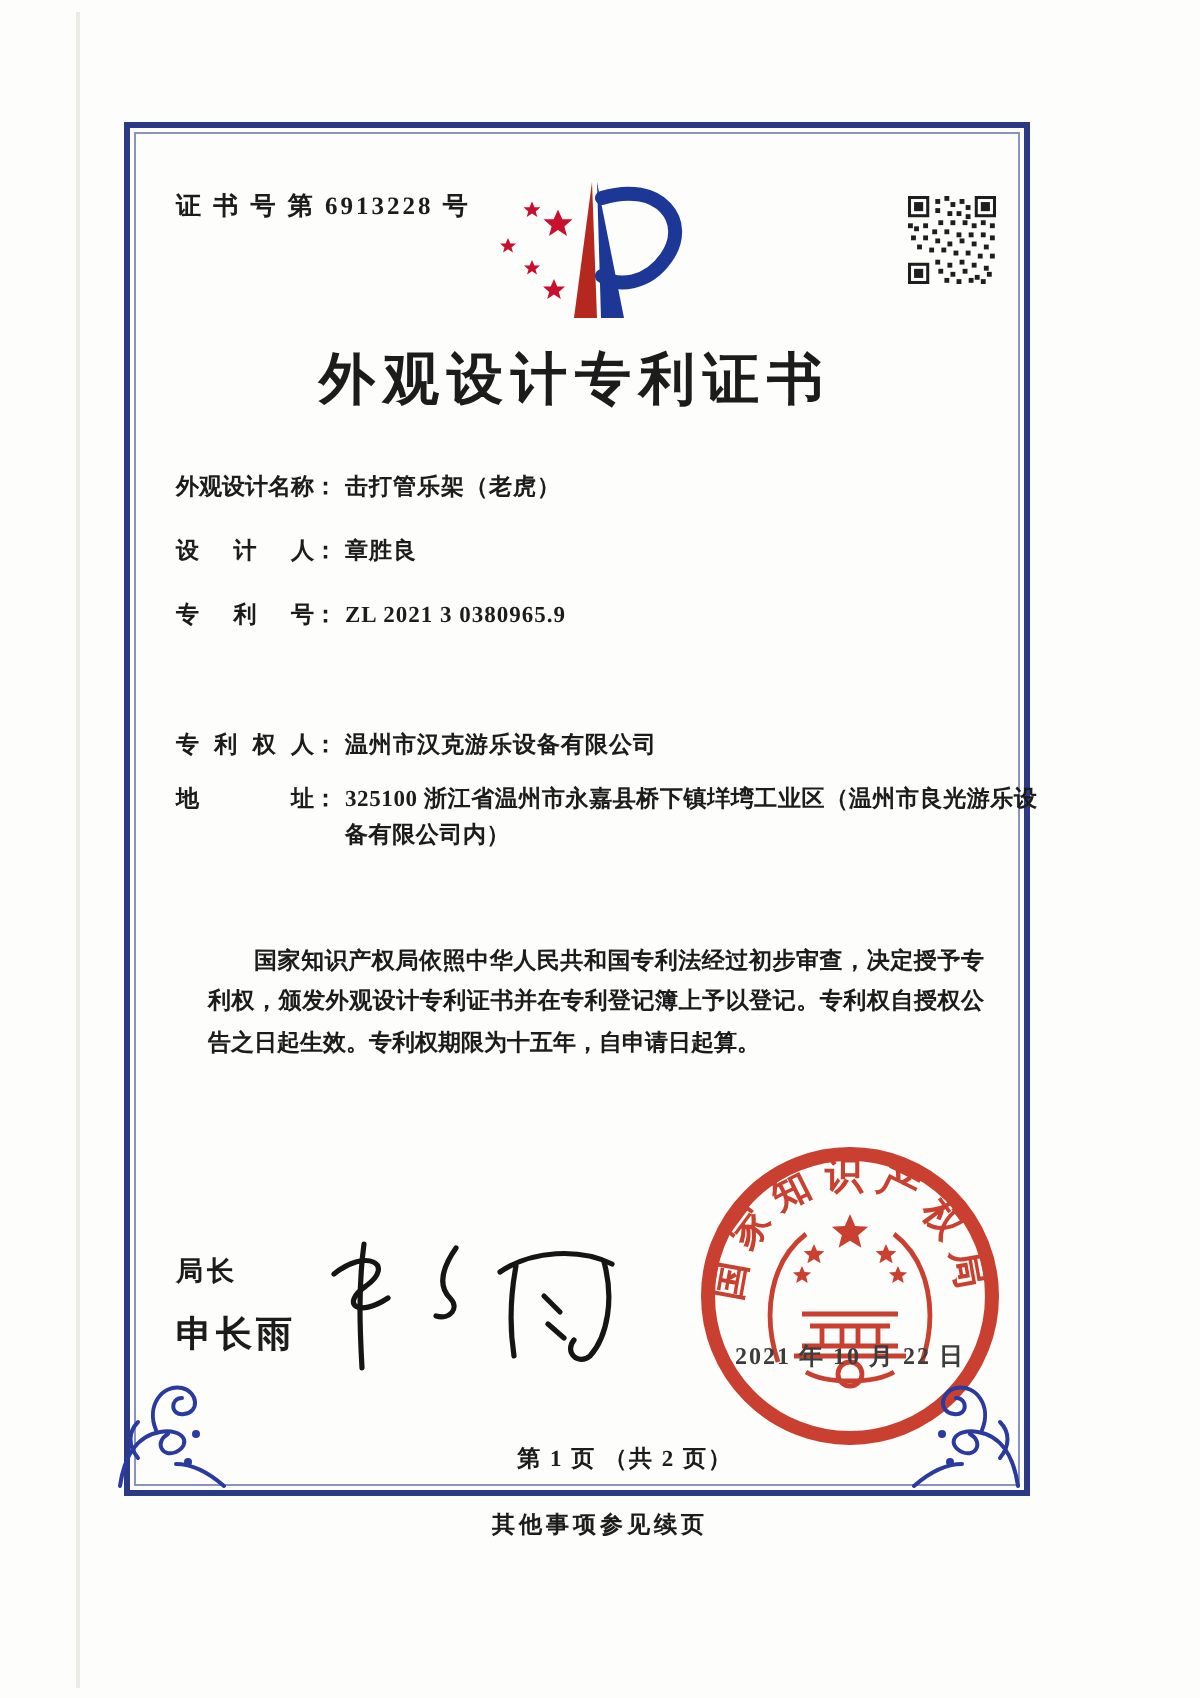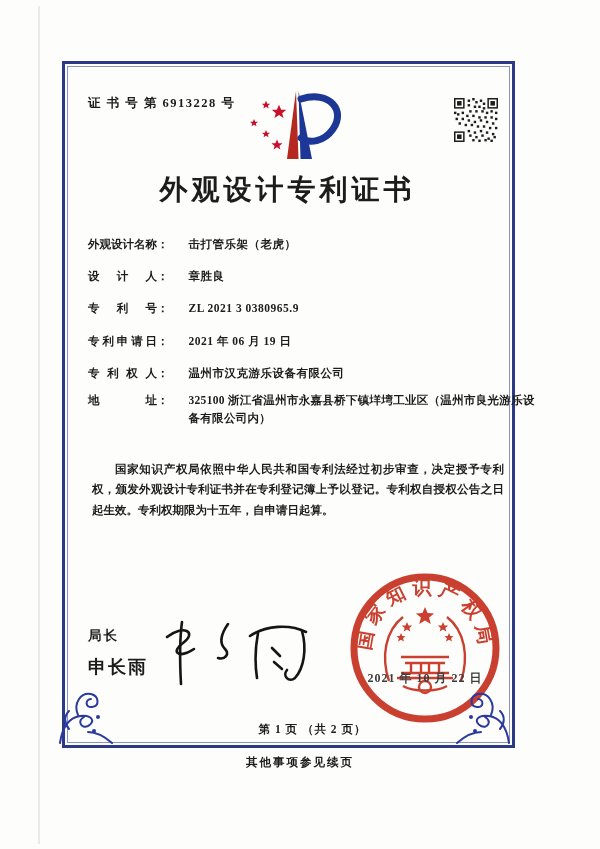--- a/index.html
+++ b/index.html
@@ -20,27 +20,27 @@
   .qr{position:absolute;left:454px;top:98px;width:44px;height:44px;}
 
   .logo{position:absolute;left:235px;top:85px;width:132px;height:84px;}
 
   .title{position:absolute;left:63px;top:171px;width:449px;text-align:center;
     font-size:28px;font-weight:700;letter-spacing:4px;}
 
   .field-row{position:absolute;left:88px;font-size:11.5px;font-weight:700;line-height:1.45;white-space:nowrap;}
   .flabel{display:inline-block;width:69px;text-align:justify;text-align-last:justify;white-space:nowrap;}
   .fcolon{display:inline-block;}
-  .fvalue{margin-left:20px;letter-spacing:.5px;}
+  .fvalue{margin-left:4px;letter-spacing:.5px;}
   .fvalue.wrap{display:inline-block;vertical-align:top;white-space:normal;width:352px;letter-spacing:.3px;line-height:1.55;}
   .grant-no{position:absolute;left:310px;top:0;}
 
   .paras{position:absolute;left:88px;top:455px;width:420px;font-size:11.5px;font-weight:600;
     line-height:1.78;text-align:justify;}
-  .paras p{margin:4px;text-indent:2em;}
+  .paras p{margin:16px;text-indent:2em;}
 
   .sig-title{position:absolute;left:88px;top:627px;font-size:13.5px;font-weight:700;letter-spacing:2px;}
   .sig-name{position:absolute;left:88px;top:655px;font-size:18px;font-weight:700;letter-spacing:2px;}
   .sig-svg{position:absolute;left:152px;top:610px;width:178px;height:84px;}
 
   .seal{position:absolute;left:341px;top:569px;width:168px;height:162px;}
   .seal-date{position:absolute;left:343px;top:670px;width:164px;text-align:center;
     font-size:12px;font-weight:700;color:#3c3c3c;letter-spacing:1px;z-index:3;}
 
   .page-info{position:absolute;left:63px;top:722px;width:499px;text-align:center;
@@ -151,23 +151,20 @@
 
   <div class="field-row" style="top:236px">
     <span class="flabel">外观设计名称</span><span class="fcolon">：</span><span class="fvalue">击打管乐架（老虎）</span>
   </div>
   <div class="field-row" style="top:268px">
     <span class="flabel">设计人</span><span class="fcolon">：</span><span class="fvalue">章胜良</span>
   </div>
   <div class="field-row" style="top:300px">
     <span class="flabel">专利号</span><span class="fcolon">：</span><span class="fvalue">ZL 2021 3 0380965.9</span>
   </div>
-  <div class="field-row" style="top:333px">
-    <span class="flabel">专利申请日</span><span class="fcolon">：</span><span class="fvalue">2021 年 06 月 19 日</span>
-  </div>
   <div class="field-row" style="top:365px">
     <span class="flabel">专利权人</span><span class="fcolon">：</span><span class="fvalue">温州市汉克游乐设备有限公司</span>
   </div>
   <div class="field-row" style="top:392px">
     <span class="flabel">地址</span><span class="fcolon">：</span><span class="fvalue wrap">325100 浙江省温州市永嘉县桥下镇垟塆工业区（温州市良光游乐设备有限公司内）</span>
   </div>
 
   <div class="paras">
     <p>国家知识产权局依照中华人民共和国专利法经过初步审查，决定授予专利权，颁发外观设计专利证书并在专利登记簿上予以登记。专利权自授权公告之日起生效。专利权期限为十五年，自申请日起算。</p>
   </div>

